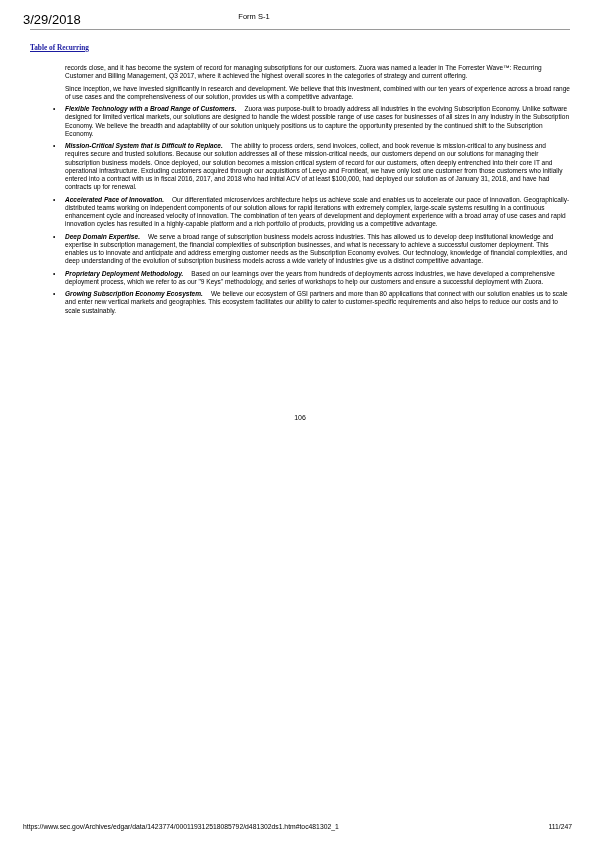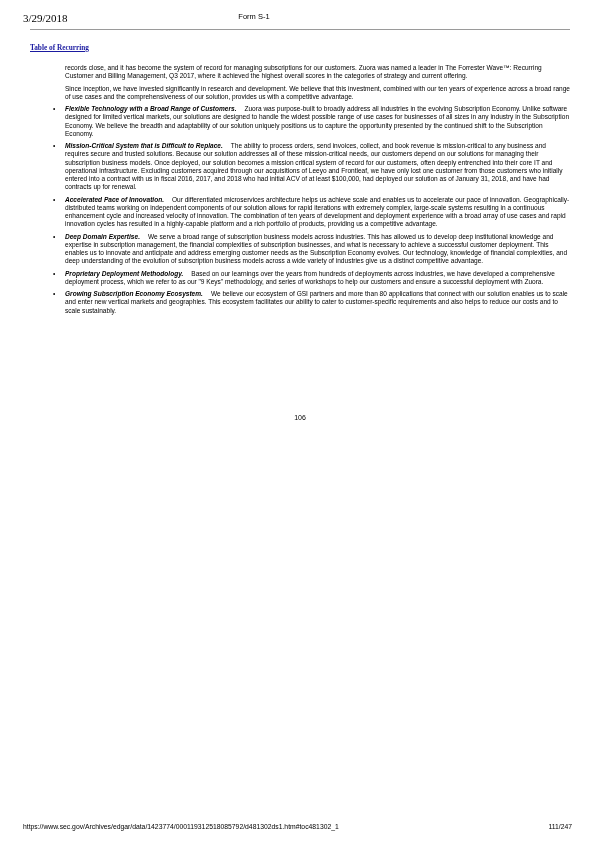--- a/index.html
+++ b/index.html
@@ -1,20 +1,20 @@
 <!DOCTYPE html>
 <html><head>
   <meta charset="utf-8">
   <style>
     html, body { margin: 0; padding: 0; background: #ffffff; }
     body {
       width: 600px; height: 848px; position: relative; overflow: hidden;
       font-family: "Liberation Sans", sans-serif; color: #000;
     }
-    .hdr-date { position: absolute; left: 23px; top: 12px; font-size: 11px; font-family: Liberation Serif, serif; }
+    .hdr-date { position: absolute; left: 23px; top: 12px; font-size: 13px; }
     .hdr-title { position: absolute; left: 0; width: 508px; top: 12px; text-align: center; font-size: 7.5px; }
     .hdr-rule { position: absolute; left: 30px; width: 540px; top: 29px; height: 0; border-top: 1px solid #9a9a9a; }
     .toc-link {
       position: absolute; left: 30px; top: 43px; font-family: "Liberation Serif", serif;
       font-size: 7.3px; font-weight: bold; color: #1a1aa0; text-decoration: underline; cursor: pointer;
     }
     .content { position: absolute; left: 65px; top: 64px; width: 506px; font-size: 6.55px; line-height: 8.2px; }
     .content p { margin: 0 0 4.2px 0; }
     .bullets { list-style: none; margin: 0; padding: 0; margin-left: -15px; }
     .bullets li { position: relative; padding-left: 15px; margin-bottom: 4.2px; }

